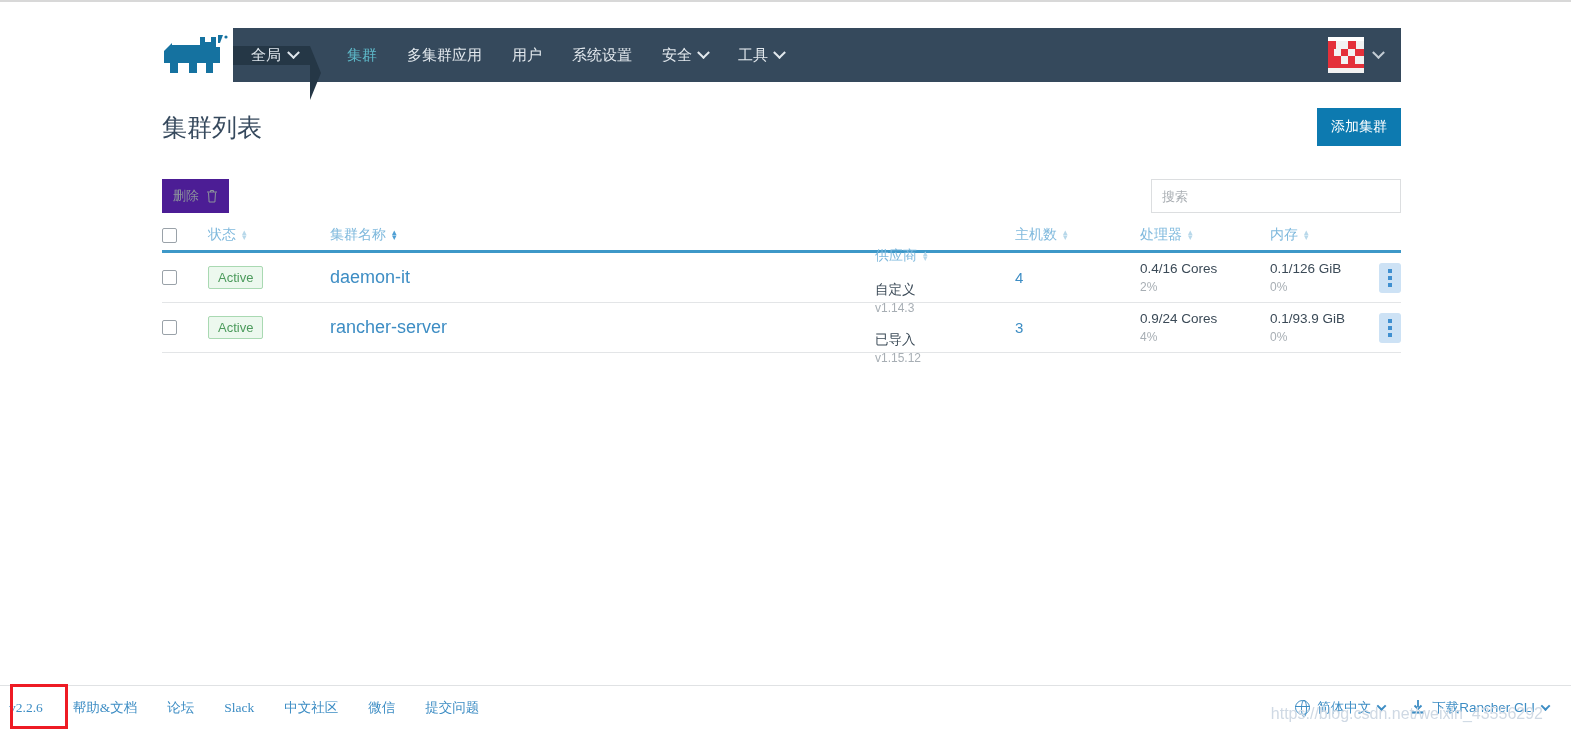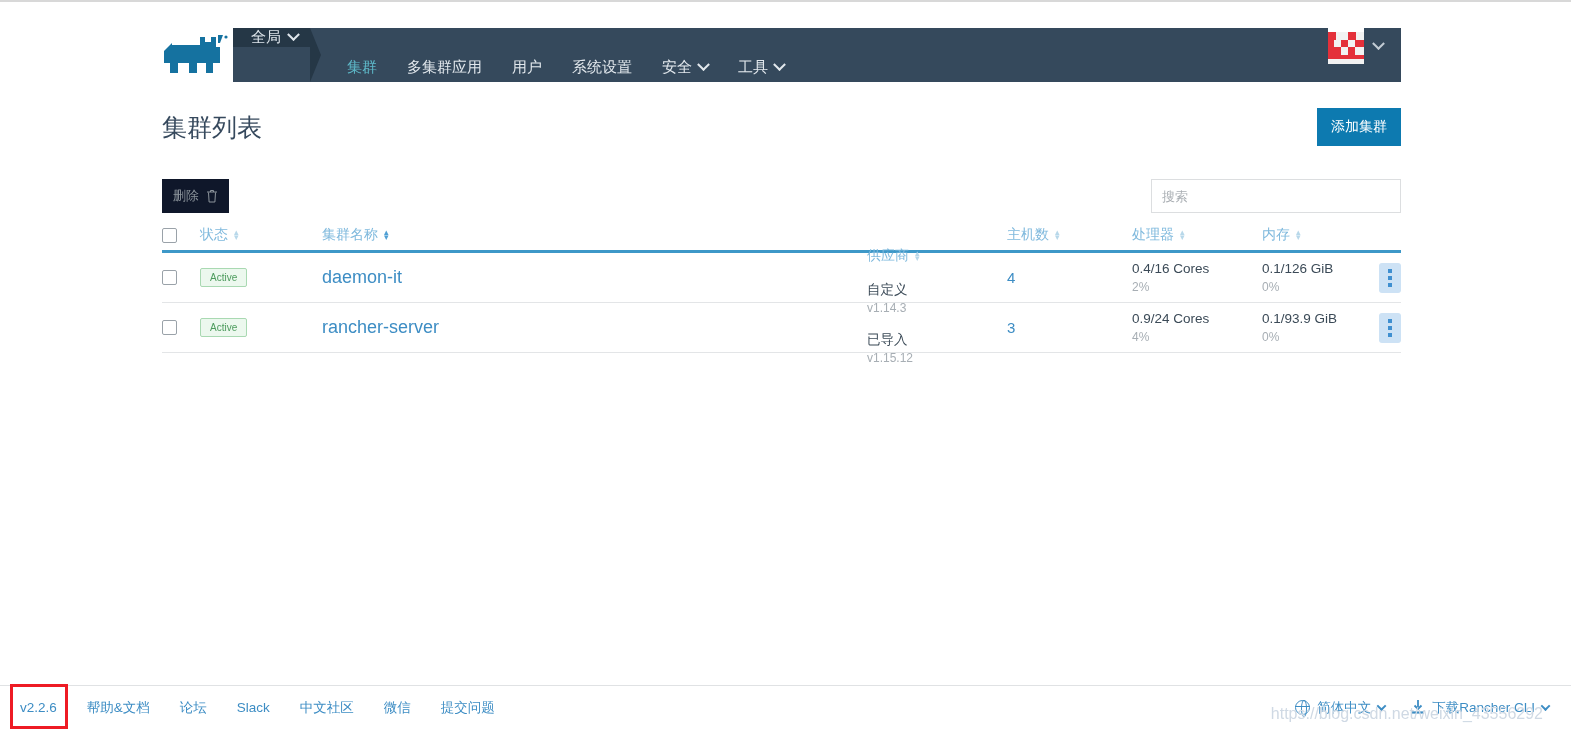--- a/index.html
+++ b/index.html
@@ -19,21 +19,21 @@
     position: absolute; top: 0; left: 0; right: 0;
     height: 2px; background: #d8d8d8;
   }
 
   
   .header {
     position: absolute;
     left: 233px; top: 28px;
     width: 1168px; height: 54px;
     background: #35495c;
-    display: flex; align-items: flex-start;
+    display: flex; align-items: center;
   }
   .logo {
     position: absolute;
     left: 162px; top: 33px;
     width: 70px; height: 44px;
   }
   .nav-global {
     background: #253746;
     display: flex; align-items: center;
     padding: 0 12px 0 18px;
@@ -114,21 +114,21 @@
     font-family: inherit;
   }
 
   
   .toolbar {
     position: absolute;
     left: 162px; top: 179px;
     width: 1239px; height: 34px;
   }
   .btn-delete {
-    background: #0f172a;
+    background: #4c1d95;
     color: #8d959c;
     border: none;
     font-size: 13px;
     padding: 8px 11px;
     display: inline-flex; align-items: center; gap: 7px;
     cursor: default;
     font-family: inherit;
   }
   .search-box {
     position: absolute;
@@ -162,21 +162,21 @@
     font-size: 14px;
   }
   .row {
     display: flex; align-items: center;
     height: 50px;
     border-bottom: 1px solid #e3e5e7;
     font-size: 14px;
   }
   .row:last-child { border-bottom: 1px solid #e3e5e7; }
   .c-check { width: 38px; display: flex; align-items: center; }
-  .c-state { width: 122px; }
+  .c-state { width: 122px; margin-left: 8px; }
   .c-name  { width: 545px; }
   .c-prov  { width: 140px; margin-top: 42px; }
   .c-hosts { width: 125px; }
   .c-cpu   { width: 130px; }
   .c-mem   { width: 105px; }
   .c-act   { flex: 1; display: flex; justify-content: flex-end; }
 
   .chk {
     width: 15px; height: 15px;
     border: 1px solid #9aa2a9;
@@ -191,21 +191,21 @@
     line-height: 5px; font-size: 9px;
     color: #b8d8ea;
   }
   .sort-ico.active { color: #4f9fd4; }
 
   .badge {
     display: inline-block;
     border: 1px solid #a9d9b2;
     background: #ecf8ee;
     color: #4c9b5c;
-    font-size: 10px;
+    font-size: 13px;
     padding: 3px 9px;
     border-radius: 2px;
   }
   .link { color: #3d8dc4; cursor: pointer; }
   .name-link { font-size: 18px; }
   .cell-main { color: #3b4a57; font-size: 13.5px; line-height: 18px; }
   .cell-sub  { color: #a7aeb4; font-size: 12px; line-height: 18px; }
   .num-link { color: #3d8dc4; font-size: 15px; cursor: pointer; }
   .act-btn {
     width: 22px; height: 30px;
@@ -225,21 +225,21 @@
   
   .footer {
     position: absolute;
     left: 0; bottom: 0;
     width: 1571px; height: 44px;
     background: #fff;
     border-top: 1px solid #e0e2e4;
     display: flex; align-items: center;
     font-size: 13.5px;
   }
-  .footer-left { display: flex; align-items: center; padding-left: 20px; gap: 30px; }
+  .footer-left { display: flex; align-items: center; padding-left: 9px; gap: 30px; font-family: Liberation Serif, serif; }
   .footer-right { margin-left: auto; display: flex; align-items: flex-start; gap: 26px; padding-right: 22px; }
   .f-link { color: #3d8dc4; cursor: pointer; white-space: nowrap; }
   .f-combo { display: flex; align-items: center; gap: 7px; color: #3d8dc4; cursor: pointer; }
   .globe {
     width: 15px; height: 15px; border-radius: 50%;
     border: 1.5px solid #3d8dc4;
     position: relative; flex: none;
   }
   .globe:before {
     content:""; position: absolute; left: 5px; top: -1.5px;

